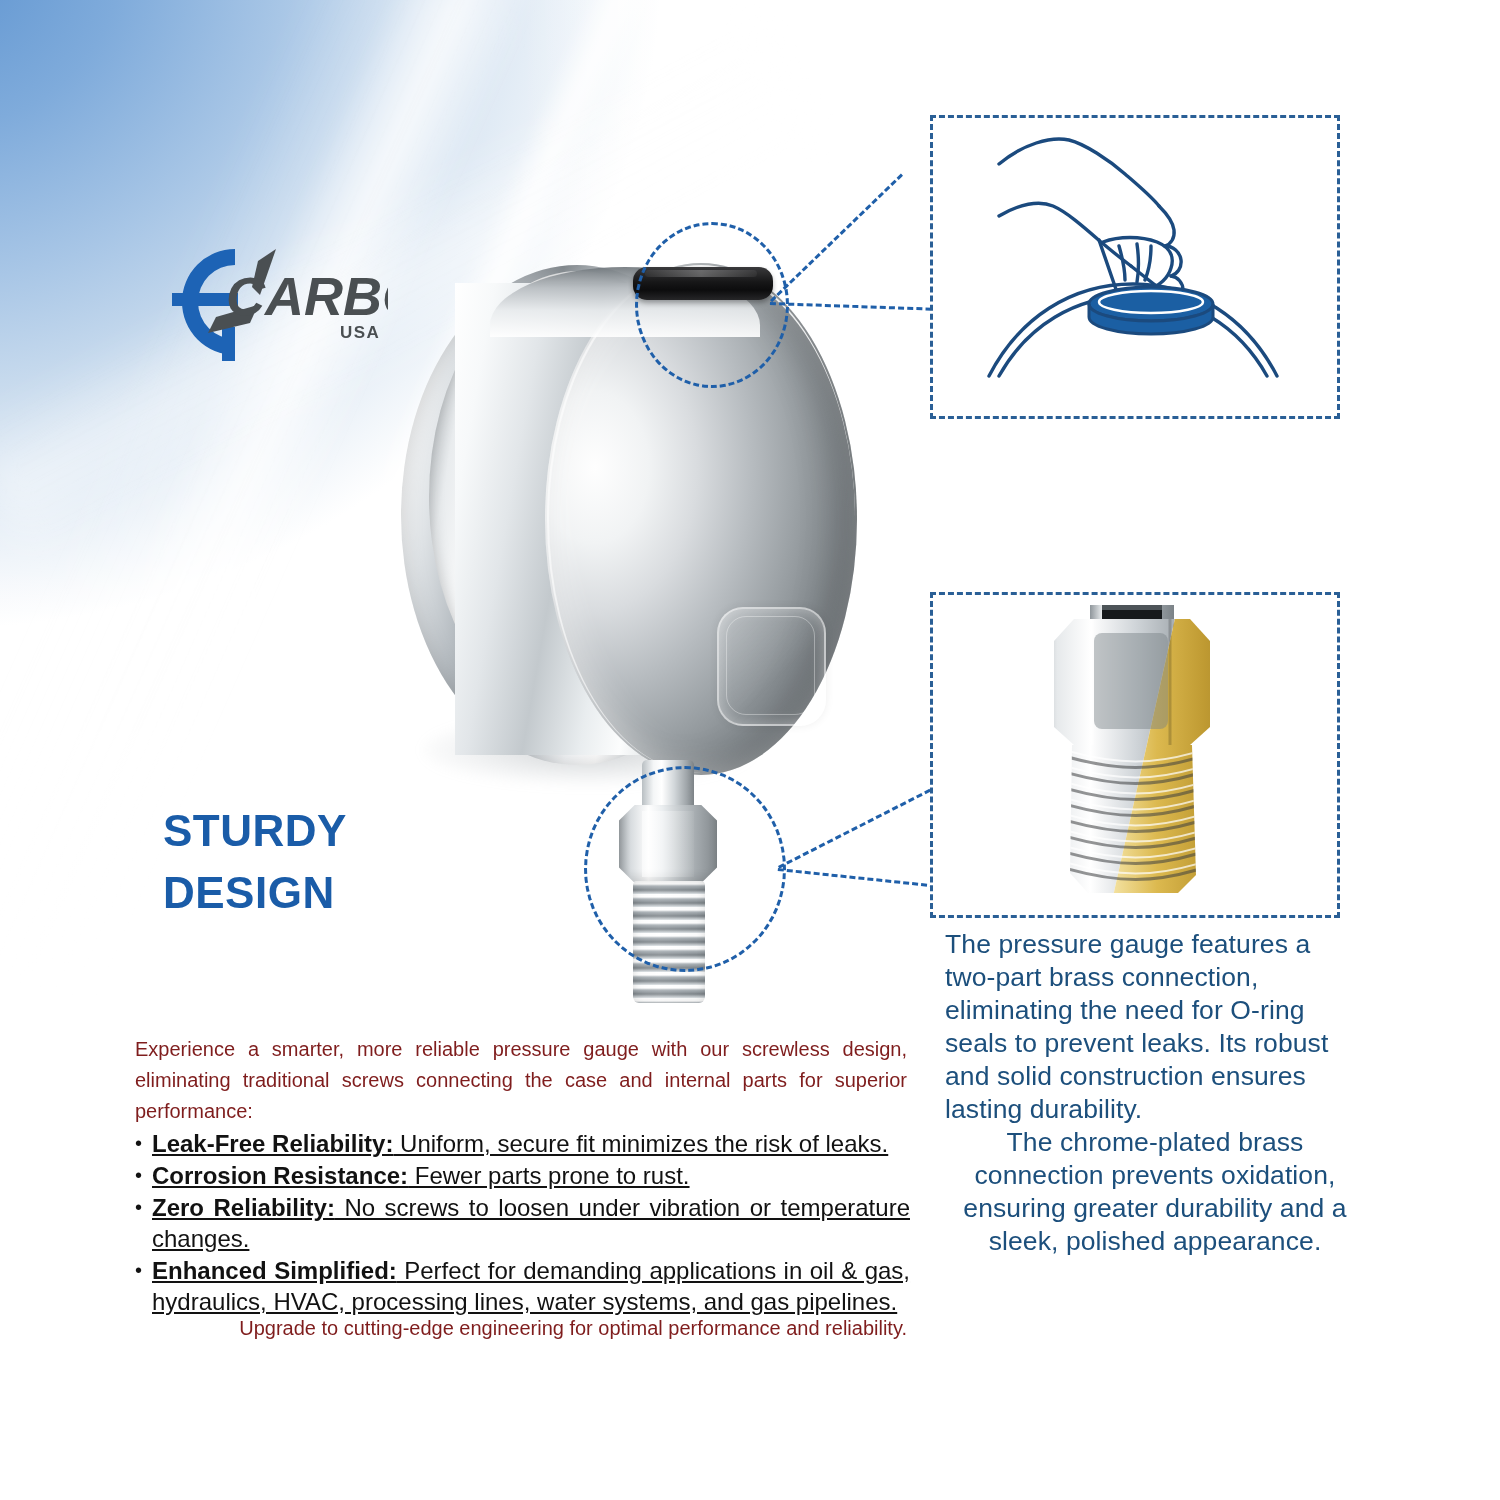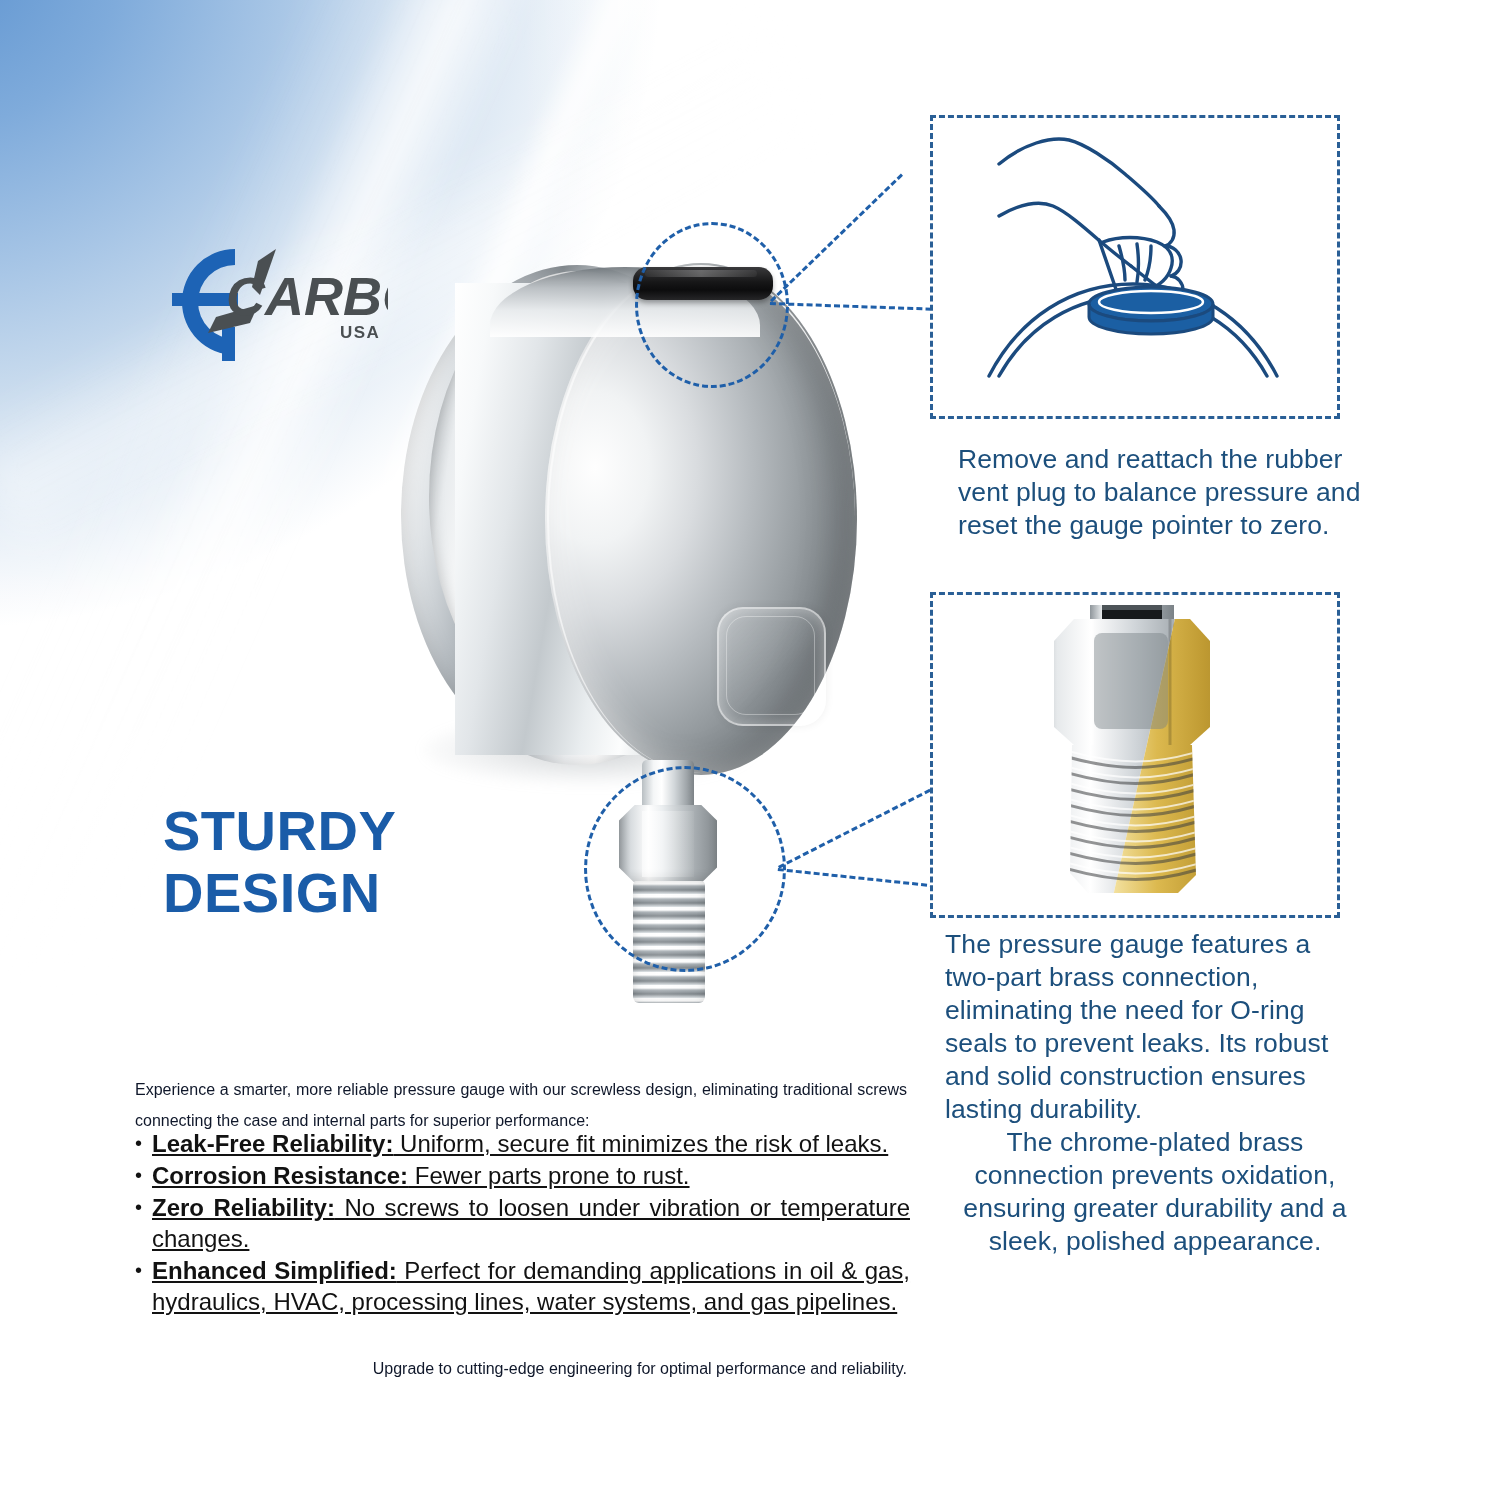--- a/index.html
+++ b/index.html
@@ -135,24 +135,24 @@
   .box svg{display:block;}
   .fitting{position:absolute;left:1028px;top:605px;width:208px;height:296px;}
 
   .cap{position:absolute;color:#1c4f7c;font-size:26.5px;line-height:33px;letter-spacing:.1px;}
   .cap-top{left:958px;top:443px;width:410px;}
   .cap-b1{left:945px;top:928px;width:420px;}
   .cap-b2{left:945px;top:1126px;width:420px;text-align:center;}
 
   
   .headline{position:absolute;left:163px;top:800px;color:#1a5ca8;
-    font-size:56px;line-height:62px;font-weight:bold;letter-spacing:.5px;}
+    font-size:44px;line-height:62px;font-weight:bold;letter-spacing:.5px;}
   .subhead{position:absolute;left:135px;top:992px;width:780px;color:#0d0d0d;
     font-size:23.5px;font-weight:bold;line-height:30px;}
-  .para{position:absolute;color:#0f172a;font-size:16px;line-height:31px;text-align:justify;margin-top:40px;}
+  .para{position:absolute;color:#7f1d1d;font-size:20px;line-height:31px;text-align:justify;}
   .p-intro{left:135px;top:1034px;width:772px;}
   .blist{position:absolute;left:135px;top:1128px;width:775px;color:#121212;
     font-size:24px;line-height:31px;}
   .bitem{display:flex;align-items:flex-start;margin-bottom:1px;text-align:justify;}
   .bdot{flex:0 0 17px;color:#121212;font-size:20px;line-height:31px;}
   .btxt{flex:1 1 auto;text-align:justify;text-justify:inter-word;text-decoration:underline;}
   .btxt b{font-weight:bold;}
   .p-outro{left:135px;top:1313px;width:772px;text-align:right;}
 </style>
 </head>
@@ -310,21 +310,20 @@
           <path d="M40 194 C90 208 126 208 172 194"></path>
           <path d="M40 210 C90 224 126 224 172 210"></path>
           <path d="M40 226 C90 240 126 240 172 226"></path>
           <path d="M40 242 C90 256 126 256 172 242"></path>
           <path d="M40 258 C90 272 126 272 172 258"></path>
         </g>
       </g>
     </svg>
   </div>
 
-  <div class="cap cap-top">Remove and reattach the rubber vent plug to balance pressure and reset the gauge pointer to zero.</div>
   <div class="cap cap-b1">The pressure gauge features a two-part brass connection, eliminating the need for O-ring seals to prevent leaks. Its robust and solid construction ensures lasting durability.</div>
   <div class="cap cap-b2">The chrome-plated brass connection prevents oxidation, ensuring greater durability and a sleek, polished appearance.</div>
 
   <div class="headline">
     <div>STURDY</div>
     <div>DESIGN</div>
   </div>
 
   <div class="para p-intro">Experience a smarter, more reliable pressure gauge with our screwless design, eliminating traditional screws connecting the case and internal parts for superior performance:</div>
 

